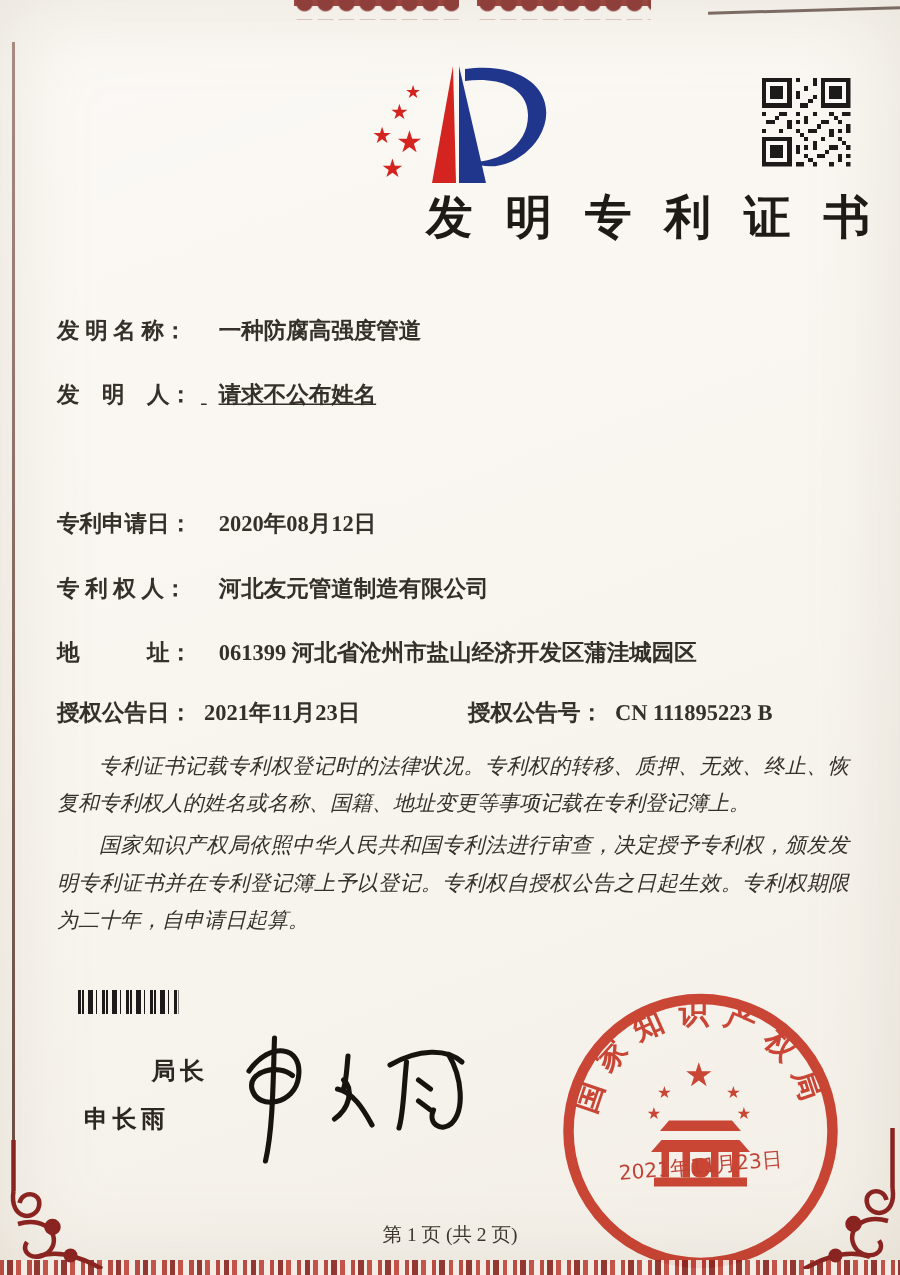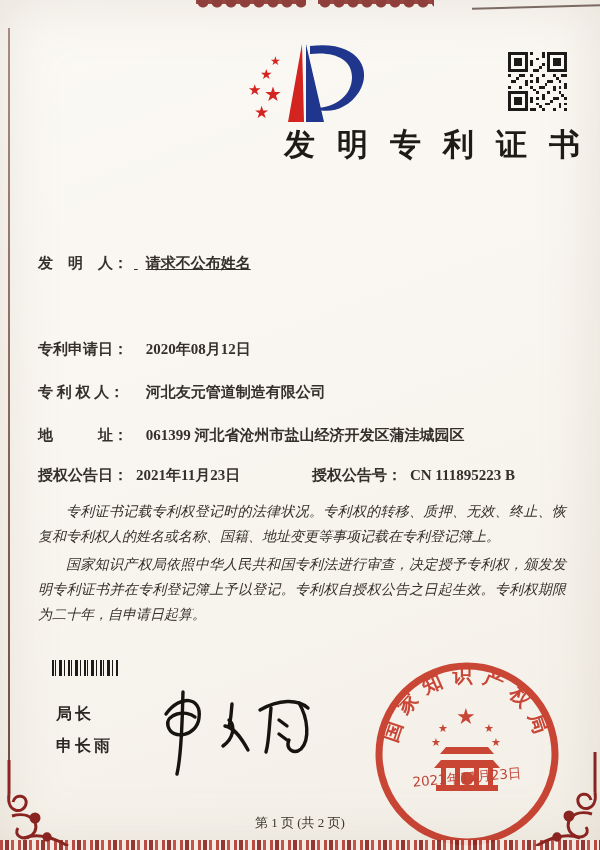--- a/index.html
+++ b/index.html
@@ -144,20 +144,24 @@
         <rect x="42.14285714285714" y="2.8095238095238093" width="14.047619047619047" height="14.047619047619047" fill="#fbf9f5"></rect>
         <rect x="44.95238095238095" y="5.619047619047619" width="8.428571428571427" height="8.428571428571427" fill="#1d1b19"></rect>
         <rect x="0" y="39.33333333333333" width="19.666666666666664" height="19.666666666666664" fill="#1d1b19"></rect>
         <rect x="2.8095238095238093" y="42.14285714285714" width="14.047619047619047" height="14.047619047619047" fill="#fbf9f5"></rect>
         <rect x="5.619047619047619" y="44.95238095238095" width="8.428571428571427" height="8.428571428571427" fill="#1d1b19"></rect>
       </svg>
   </div>
 
   <div class="abs title">发明专利证书</div>
 
+  <div class="abs field-row" style="top:211px;">
+    <span class="lbl">发 明 名 称：</span>
+    <span class="val">一种防腐高强度管道</span>
+  </div>
   <div class="abs field-row" style="top:254px;text-decoration:underline;">
     <span class="lbl">发　明　人：</span>
     <span class="val">请求不公布姓名</span>
   </div>
   <div class="abs field-row" style="top:340px;">
     <span class="lbl">专利申请日：</span>
     <span class="val">2020年08月12日</span>
   </div>
   <div class="abs field-row" style="top:383px;">
     <span class="lbl">专 利 权 人：</span>
@@ -172,21 +176,21 @@
     <span class="grant-pair2">授权公告号：</span><span class="val">CN 111895223 B</span>
   </div>
 
   <div class="abs paras">
     <p>专利证书记载专利权登记时的法律状况。专利权的转移、质押、无效、终止、恢复和专利权人的姓名或名称、国籍、地址变更等事项记载在专利登记簿上。</p>
     <p>国家知识产权局依照中华人民共和国专利法进行审查，决定授予专利权，颁发发明专利证书并在专利登记簿上予以登记。专利权自授权公告之日起生效。专利权期限为二十年，自申请日起算。</p>
   </div>
 
   <div class="abs barcode"></div>
 
-  <div class="abs signer" style="top:704px;">局长</div>
+  <div class="abs signer" style="top:704px;margin-left:45px;">局长</div>
   <div class="abs signer" style="top:736px;">申长雨</div>
 
   <div class="abs" style="left:128px;top:684px;width:200px;height:98px;">
     <svg width="200" height="98" viewBox="0 0 200 98" fill="none" stroke="#17140f" stroke-width="3.4" stroke-linecap="round">
       <path d="M38 30 C 52 10, 74 13, 71 34 C 69 52, 44 57, 40 42 C 37 30, 58 25, 67 33"></path>
       <path d="M55 8 C 54 38, 54 68, 49 90"></path>
       <path d="M104 20 C 103 30, 103 36, 101 42"></path>
       <path d="M101 36 C 108 42, 105 55, 95 62"></path>
       <path d="M97 42 C 107 44, 114 55, 120 66"></path>
       <path d="M132 26 C 151 15, 170 15, 180 24"></path>

